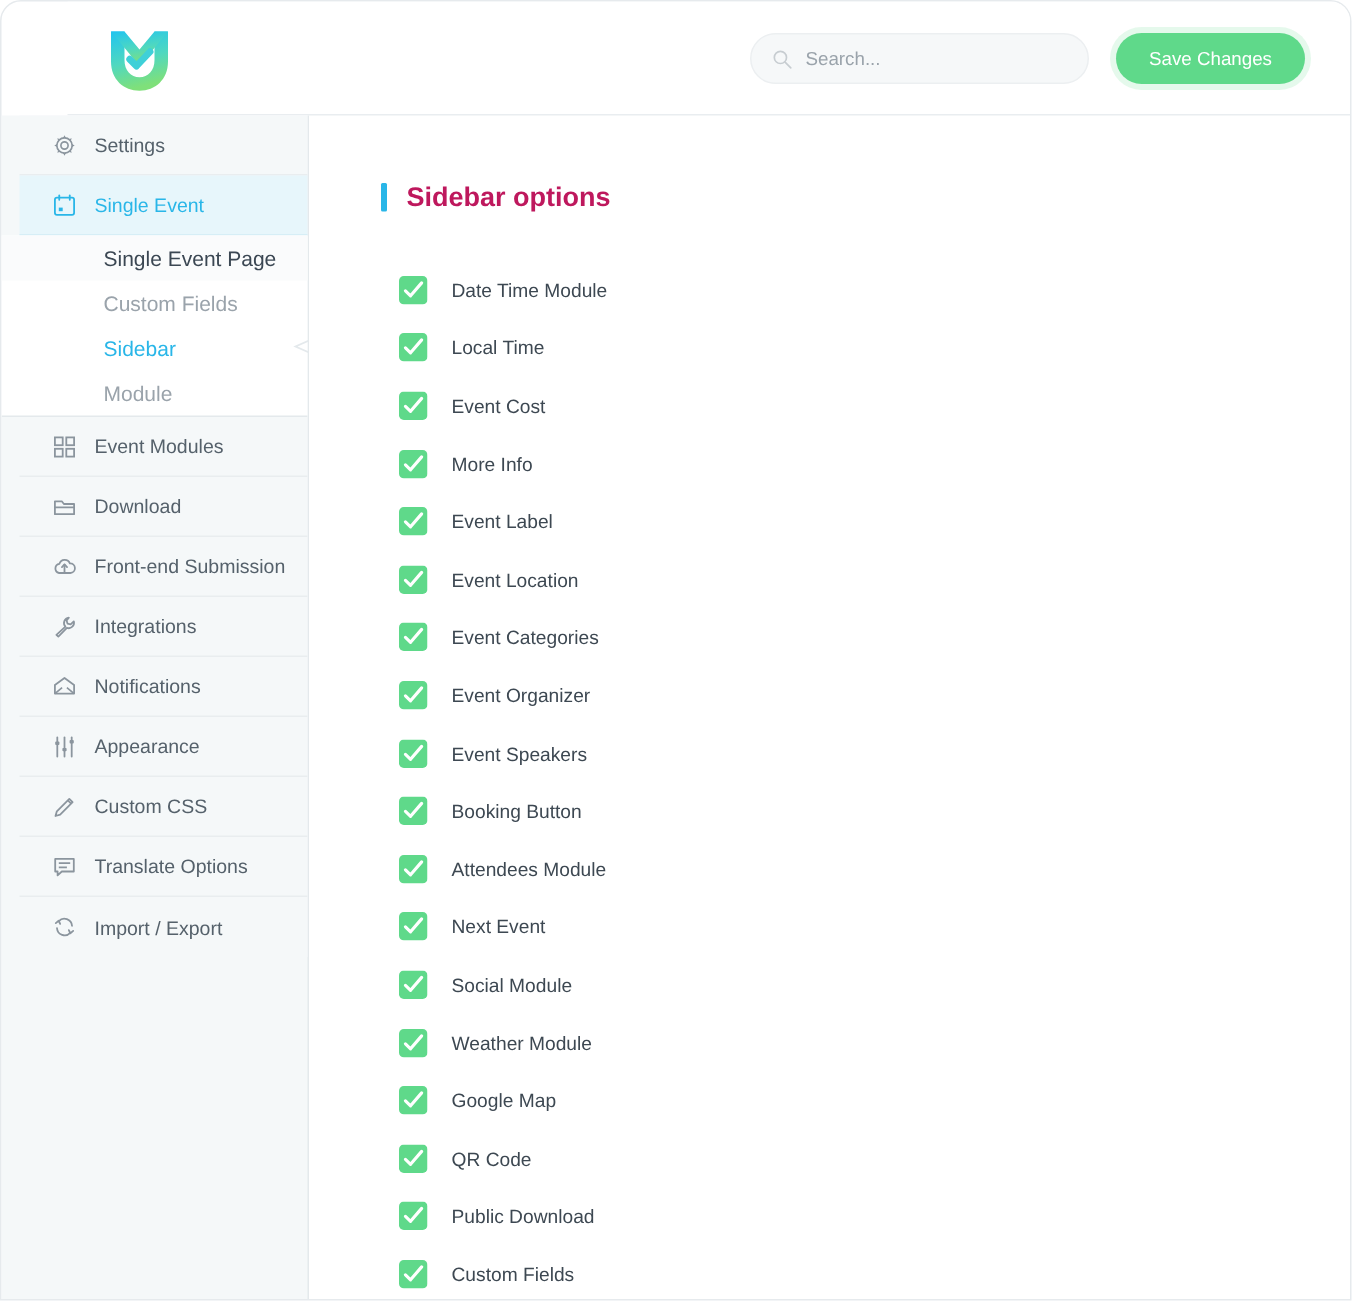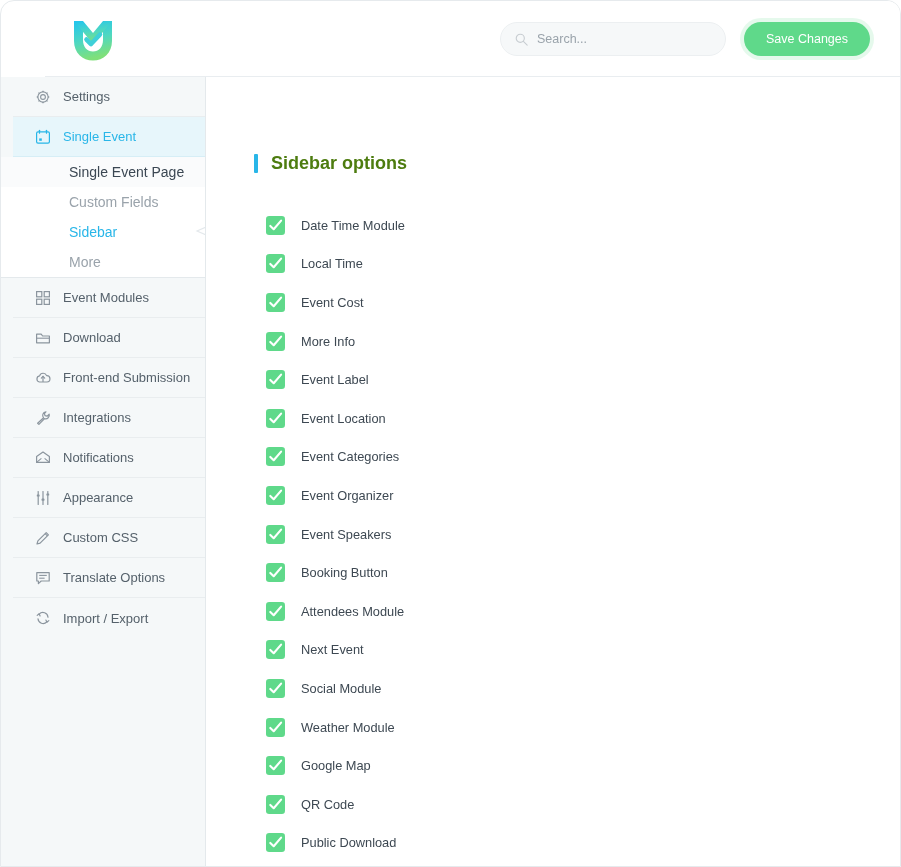--- a/index.html
+++ b/index.html
@@ -129,23 +129,22 @@
   .main {
     flex: 1 1 auto;
     background: #ffffff;
     padding: 44px 0 0 48px;
     overflow: hidden;
   }
   .page-title {
     display: flex; align-items: center; gap: 13px;
     font-size: 18px;
     font-weight: bold;
-    color: #4d7c0f;
+    color: #be185d;
     margin-bottom: 32px;
-    margin-top: 32px;
   }
   .title-bar {
     width: 4px; height: 19px;
     background: #29b6e8;
     flex: 0 0 4px;
     border-radius: 1px;
   }
   .opt-list { display: flex; flex-direction: column; }
   .opt-row {
     display: flex; align-items: center;
@@ -218,21 +217,21 @@
         <div class="sub-item current">
           <span>Single Event Page</span>
         </div>
         <div class="sub-item">
           <span>Custom Fields</span>
         </div>
         <div class="sub-item selected">
           <span>Sidebar</span>
         </div>
         <div class="sub-item">
-          <span>More</span>
+          <span>Module</span>
         </div>
         <svg class="notch" viewBox="0 0 11 24">
           <path d="M11 0 L11 8 L2 12 L11 16 L11 24" fill="none" stroke="#e4e9ec" stroke-width="1.2"></path>
         </svg>
       </div>
 
       <div class="nav-item">
         <svg class="nv-ico" viewBox="0 0 16 16">
           <rect x="1.6" y="1.6" width="5.2" height="5.2" fill="none" stroke="#8b959e" stroke-width="1.2"></rect>
           <rect x="9.2" y="1.6" width="5.2" height="5.2" fill="none" stroke="#8b959e" stroke-width="1.2"></rect>

